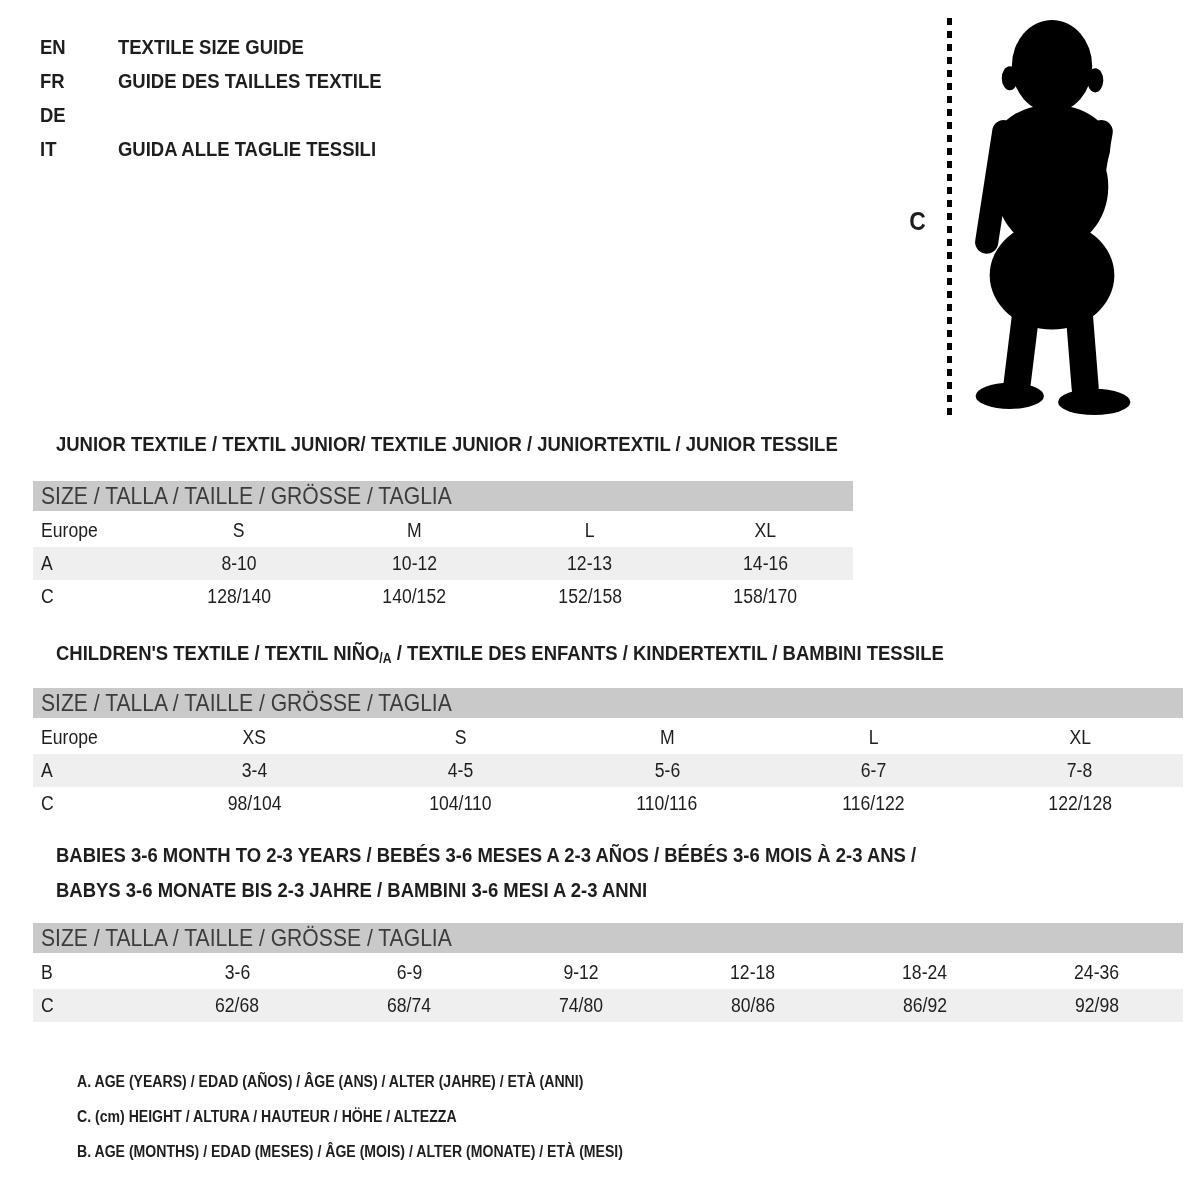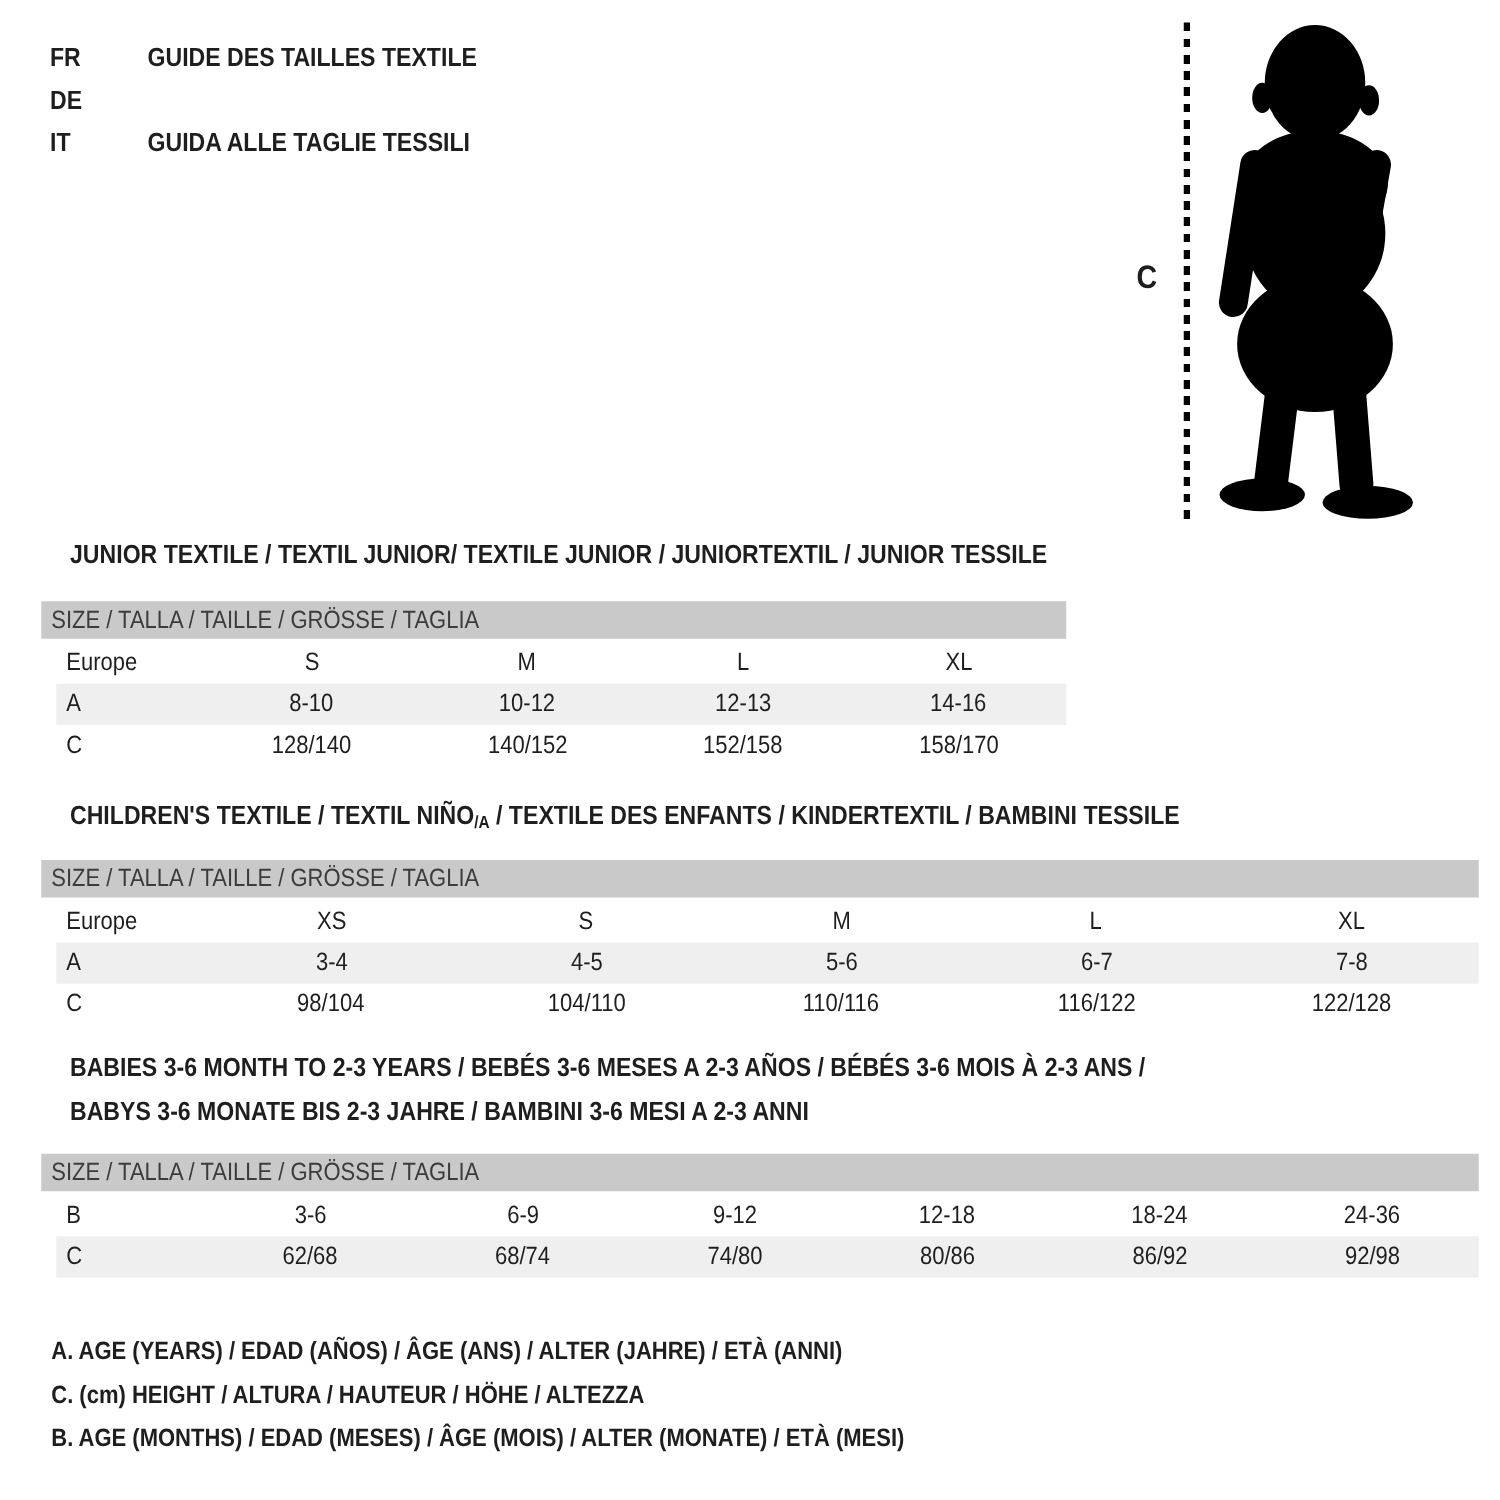--- a/index.html
+++ b/index.html
@@ -32,39 +32,43 @@
   .baby-svg{position:absolute;left:962px;top:16px;}
 
   
   .sec-title{position:absolute;left:56px;font-weight:700;font-size:21px;white-space:nowrap;}
   .subscript{font-size:14px;vertical-align:-3px;}
 
   
   .size-table{position:absolute;left:33px;}
   .size-bar{
     height:30px;background:var(--bar-bg);display:flex;align-items:center;
-    padding-left:8px;box-sizing:border-box;font-size:20px;color:var(--bar-ink);
+    padding-left:8px;box-sizing:border-box;font-size:24px;color:var(--bar-ink);
     margin-bottom:3px;
   }
-  .t-row{display:grid;height:33px;align-items:center;font-size:20px;margin-left:12px;}
+  .t-row{display:grid;height:33px;align-items:center;font-size:20px;}
   .cols-4{grid-template-columns:118px repeat(4,1fr);}
   .cols-5{grid-template-columns:118px repeat(5,1fr);}
   .cols-6{grid-template-columns:118px repeat(6,1fr);}
   .t-row .lab{text-align:left;padding-left:8px;}
   .t-row .val{text-align:center;}
   .shaded{background:var(--shade);}
 
   
   .legend{position:absolute;left:41px;top:1064px;}
-  .legend-line{height:35px;display:flex;align-items:center;font-weight:700;font-size:20px;}
+  .legend-line{height:35px;display:flex;align-items:center;font-weight:700;font-size:16px;margin-left:36px;}
 </style>
 </head>
 <body>
 
 <div class="lang-list">
+  <div class="lang-row">
+    <span class="lang-code"><span class="cx cx-left">EN</span></span>
+    <span><span class="cx cx-left">TEXTILE SIZE GUIDE</span></span>
+  </div>
   <div class="lang-row">
     <span class="lang-code"><span class="cx cx-left">FR</span></span>
     <span><span class="cx cx-left">GUIDE DES TAILLES TEXTILE</span></span>
   </div>
   <div class="lang-row">
     <span class="lang-code"><span class="cx cx-left">DE</span></span>
   </div>
   <div class="lang-row">
     <span class="lang-code"><span class="cx cx-left">IT</span></span>
     <span><span class="cx cx-left">GUIDA ALLE TAGLIE TESSILI</span></span>

